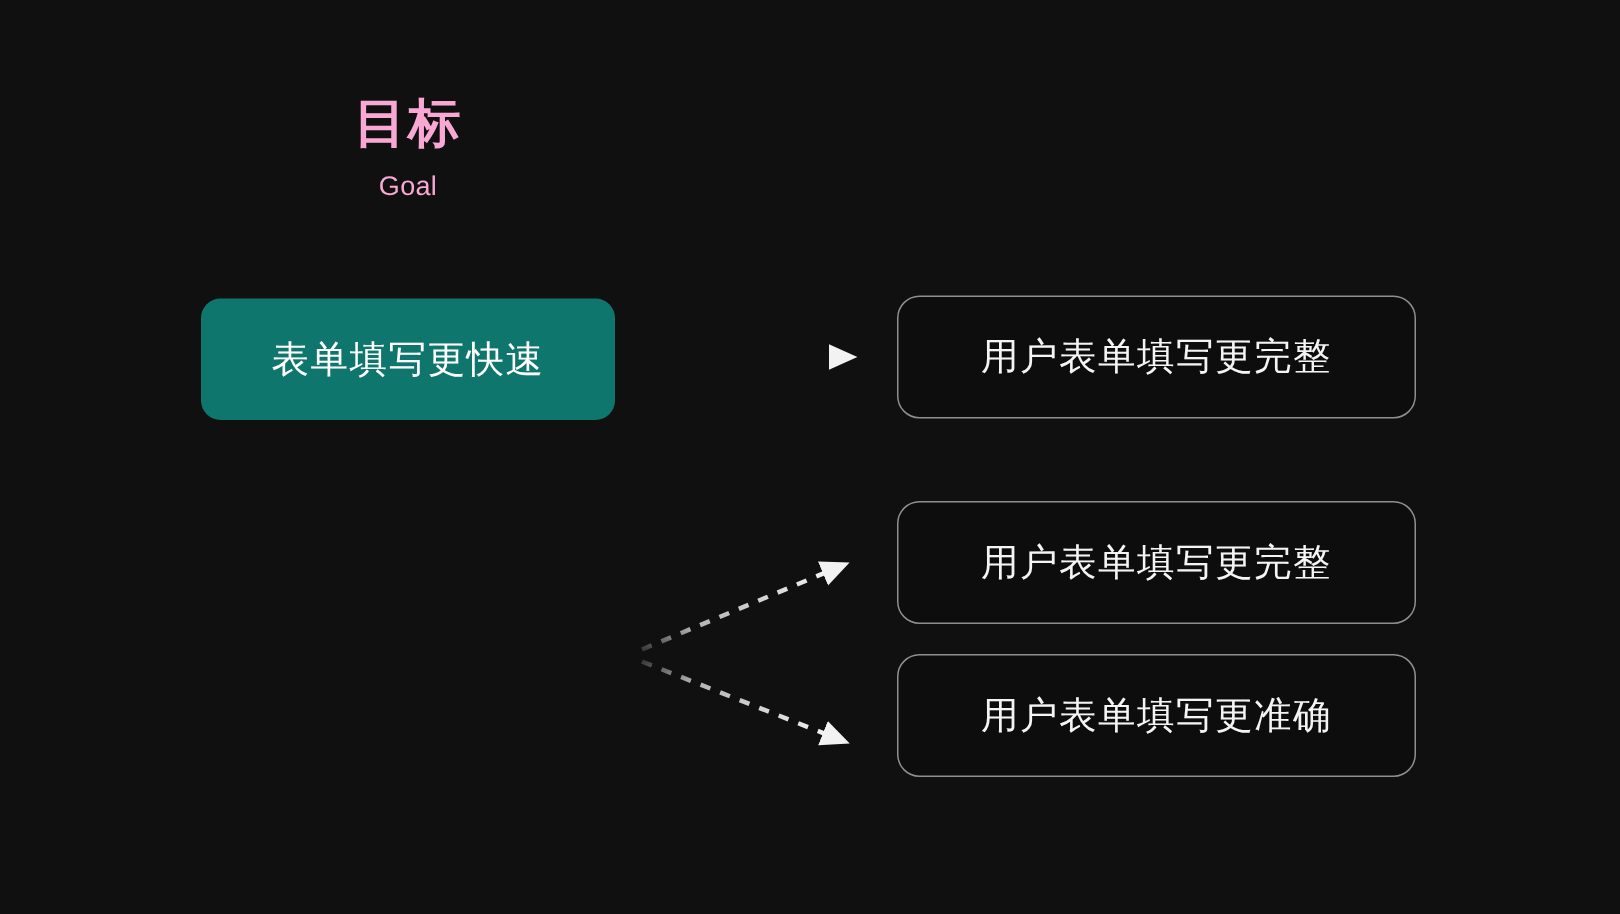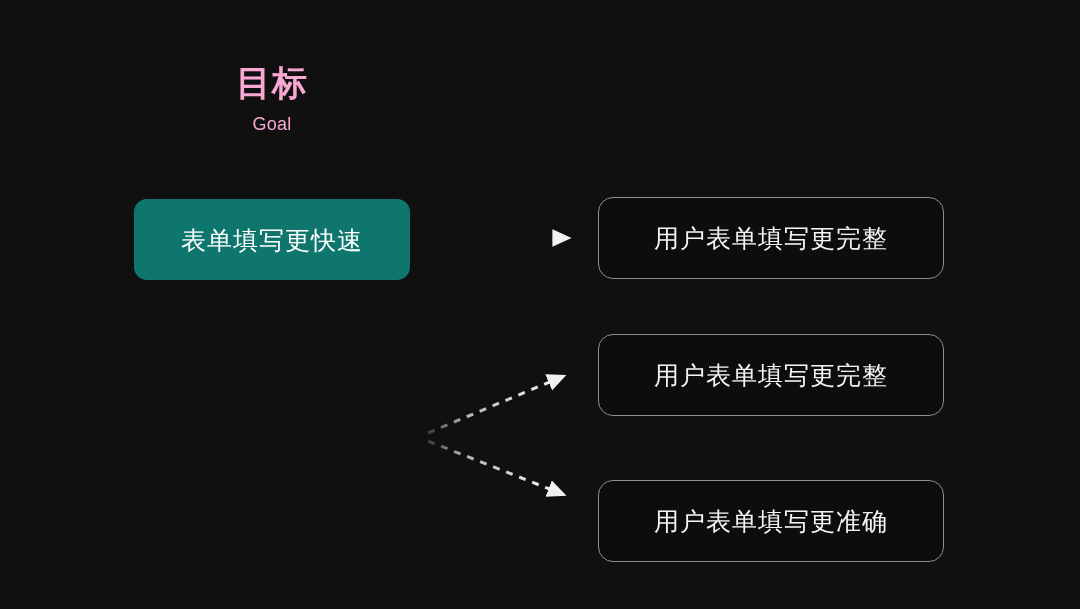--- a/index.html
+++ b/index.html
@@ -82,21 +82,21 @@
   }
   .signal-box .box-text {
     font-size: 25px;
     line-height: 30px;
     color: #f4f4f4;
     letter-spacing: 1px;
     white-space: nowrap;
   }
   .signal-box.s1 { left: 598px; top: 197px; }
   .signal-box.s2 { left: 598px; top: 334px; }
-  .signal-box.s3 { left: 598px; top: 480px; align-items: center; }
+  .signal-box.s3 { left: 598px; top: 436px; align-items: center; }
 
   
   .arrows {
     position: absolute;
     left: 0;
     top: 0;
     width: 1080px;
     height: 609px;
     pointer-events: none;
   }

